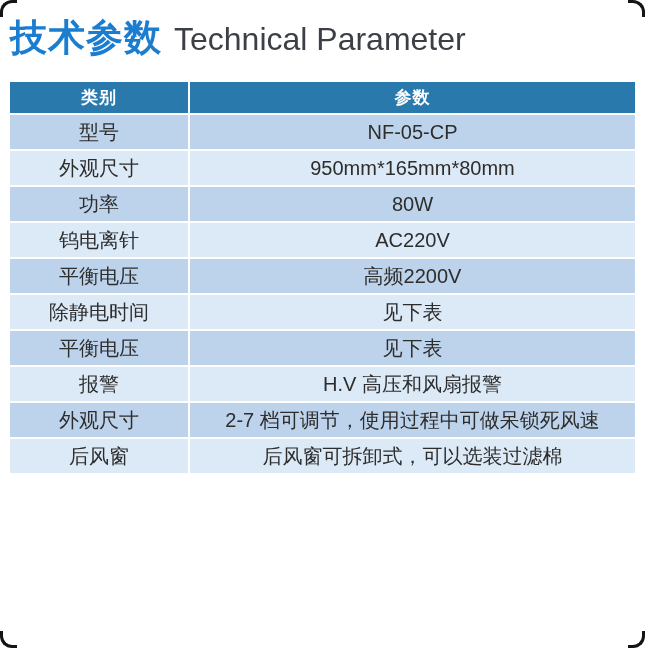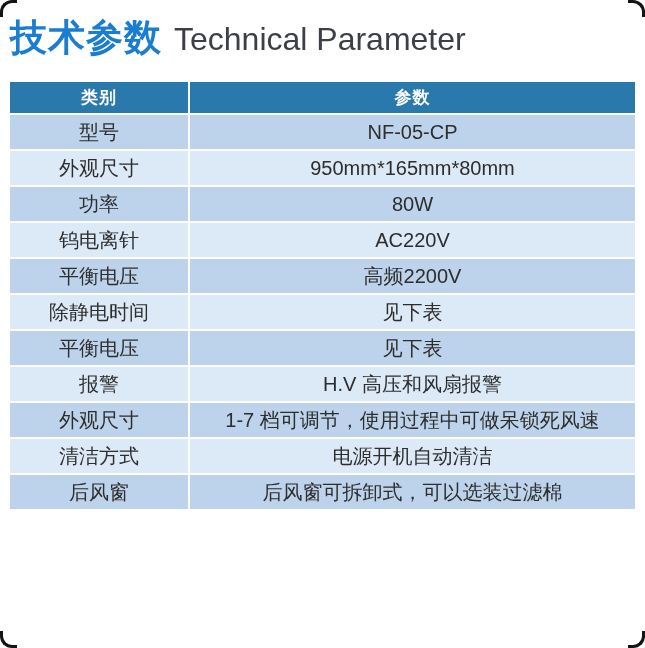--- a/index.html
+++ b/index.html
@@ -133,25 +133,21 @@
       <tr>
         <td>平衡电压</td>
         <td>见下表</td>
       </tr>
       <tr>
         <td>报警</td>
         <td>H.V 高压和风扇报警</td>
       </tr>
       <tr>
         <td>外观尺寸</td>
-        <td>1-7 档可调节，使用过程中可做呆锁死风速</td>
-      </tr>
-      <tr>
-        <td>清洁方式</td>
-        <td>电源开机自动清洁</td>
+        <td>2-7 档可调节，使用过程中可做呆锁死风速</td>
       </tr>
       <tr>
         <td>后风窗</td>
         <td>后风窗可拆卸式，可以选装过滤棉</td>
       </tr>
     </tbody>
   </table>
 </div>
 
 </body></html>

